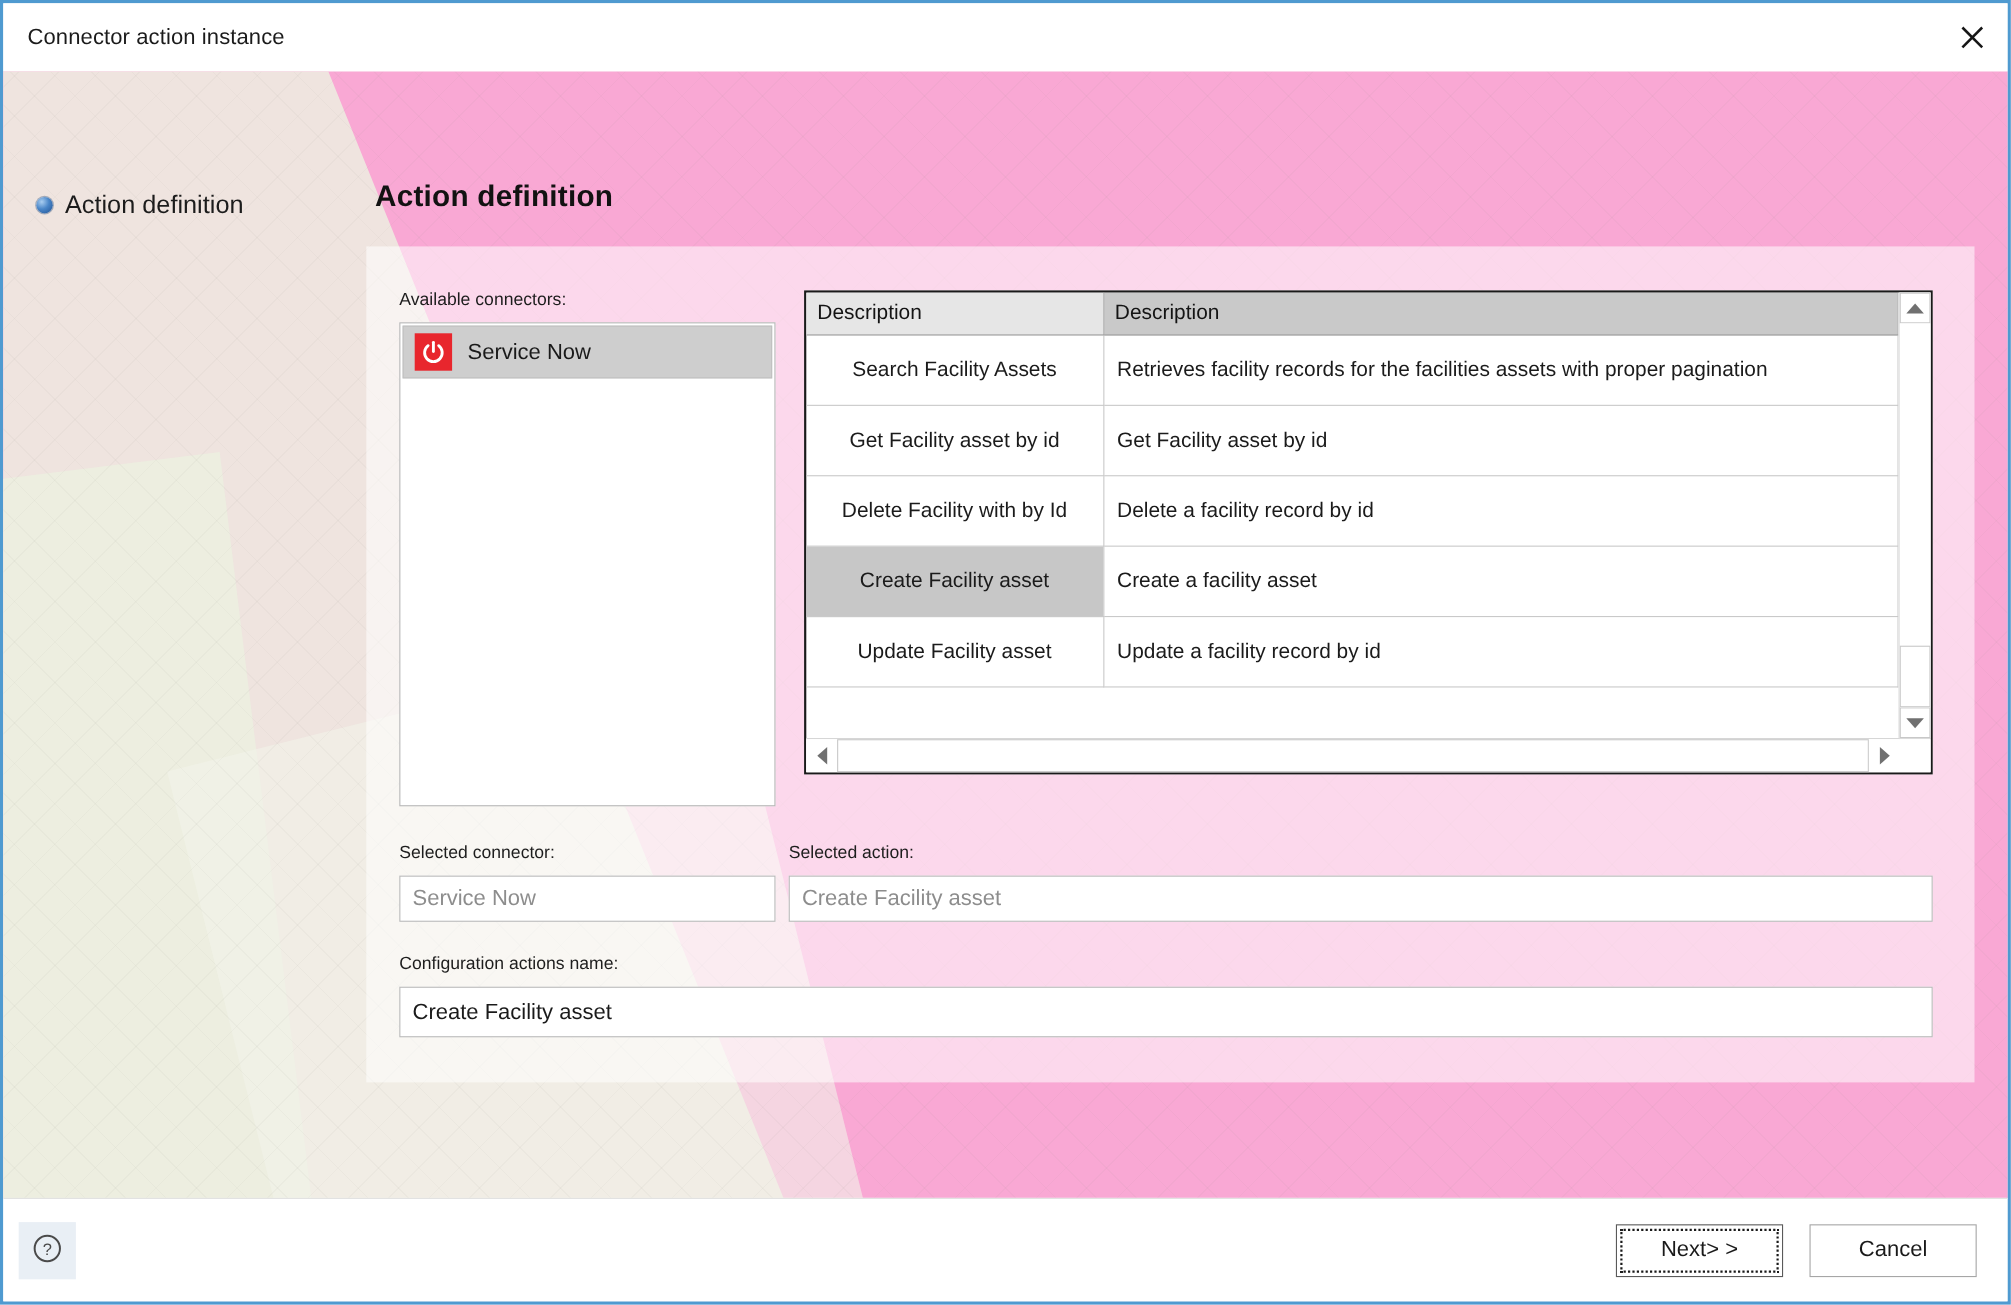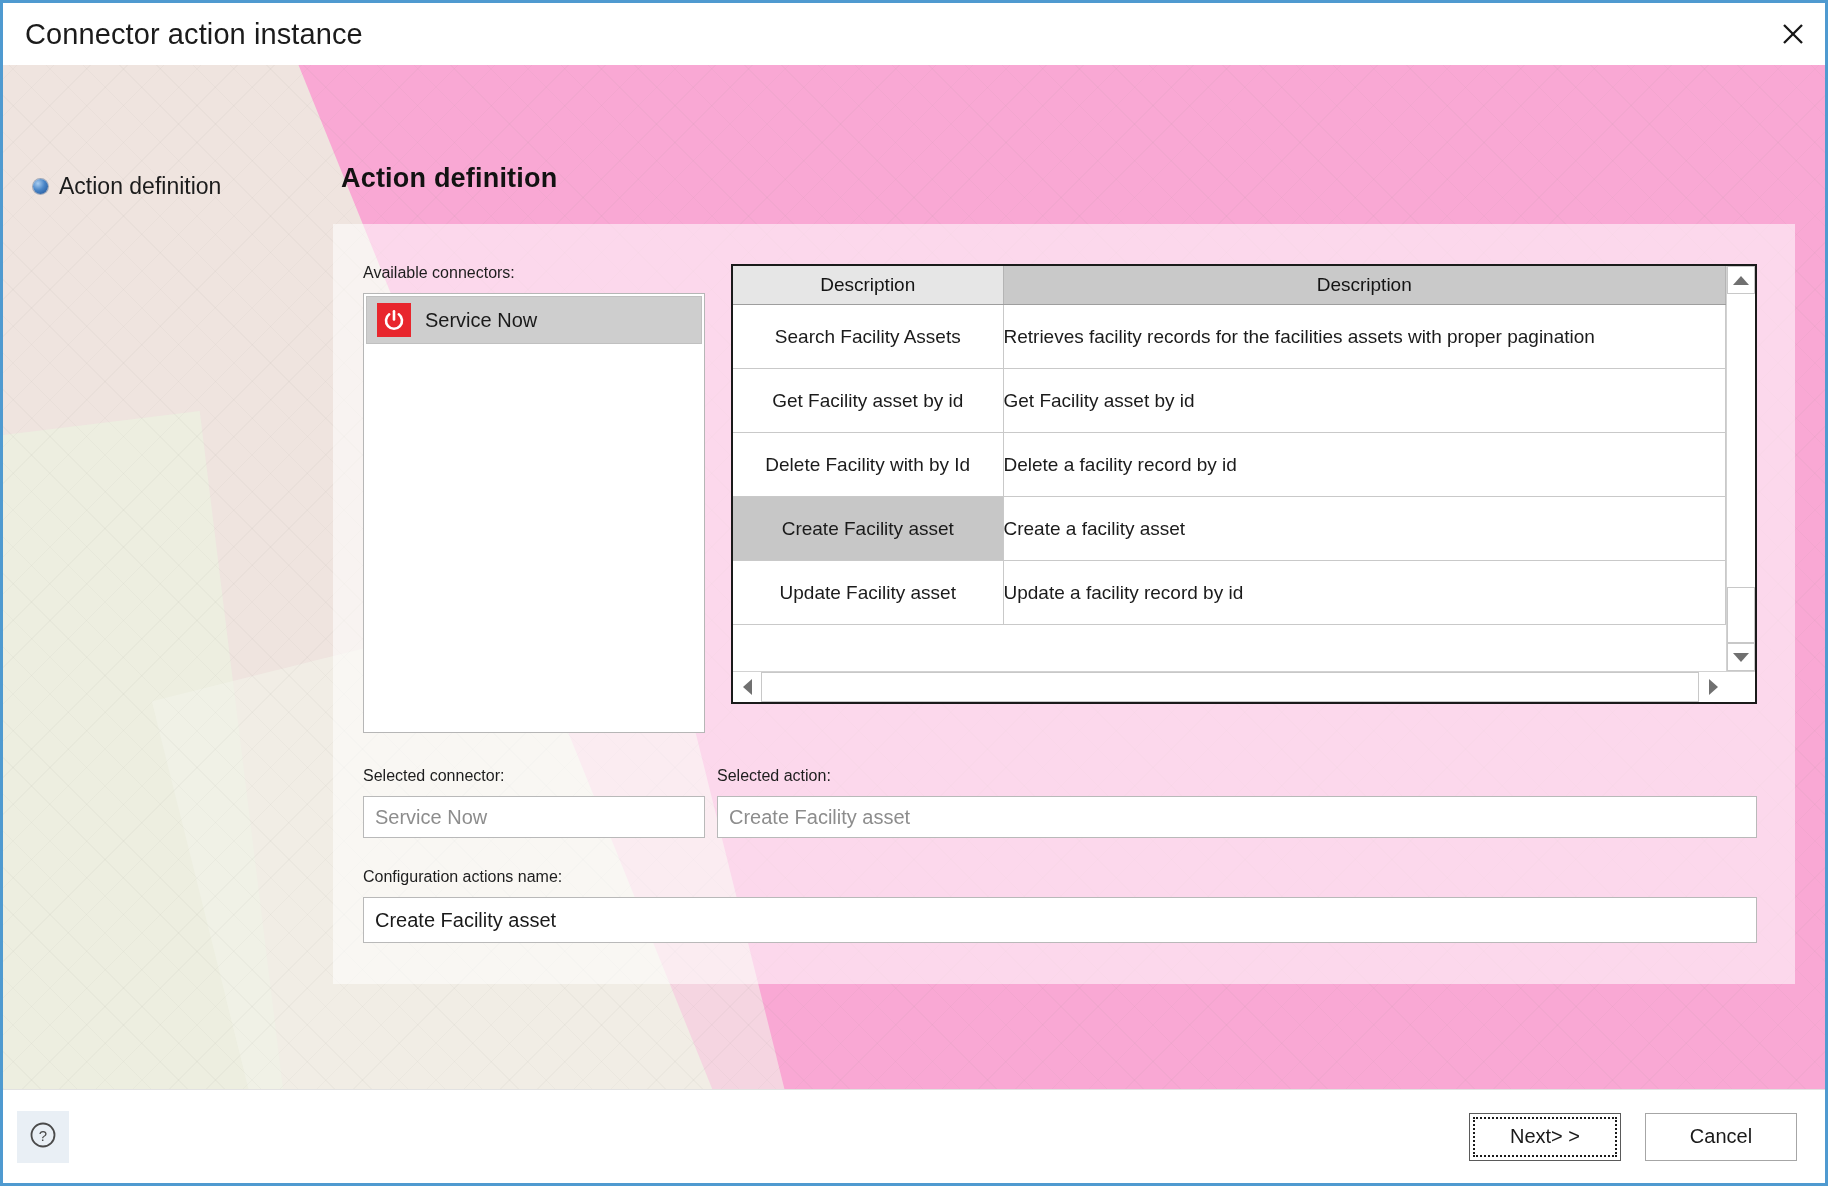--- a/index.html
+++ b/index.html
@@ -31,21 +31,21 @@
     height: 62px;
     min-height: 62px;
     background: #ffffff;
     display: flex;
     align-items: center;
     justify-content: space-between;
     padding: 0 0 0 22px;
     box-sizing: border-box;
   }
   .title-text {
-    font-size: 29px;
+    font-size: 20px;
     color: #1b1b1b;
     letter-spacing: 0.1px;
   }
   .close-btn {
     width: 64px;
     height: 60px;
     display: flex;
     align-items: center;
     justify-content: center;
     cursor: pointer;
@@ -222,35 +222,35 @@
   table.actions {
     width: 100%;
     border-collapse: collapse;
     table-layout: fixed;
   }
   table.actions th {
     background: #c9c9c9;
     font-weight: normal;
     font-size: 19px;
     color: #141414;
-    text-align: center;
+    text-align: left;
     padding: 8px 10px;
     height: 34px;
     box-sizing: border-box;
     border-right: 1px solid #b4b4b4;
     border-bottom: 1px solid #9e9e9e;
     cursor: pointer;
   }
   table.actions th.th-first {
     background: #e6e6e6;
   }
   table.actions td {
     font-size: 19px;
     color: #1b1b1b;
-    padding: 10px 0;
+    padding: 10px 12px;
     border-bottom: 1px solid #c9c9c9;
     border-right: 1px solid #c9c9c9;
     vertical-align: middle;
     height: 64px;
     box-sizing: border-box;
     line-height: 1.32;
   }
   table.actions td.c-name {
     text-align: center;
   }

